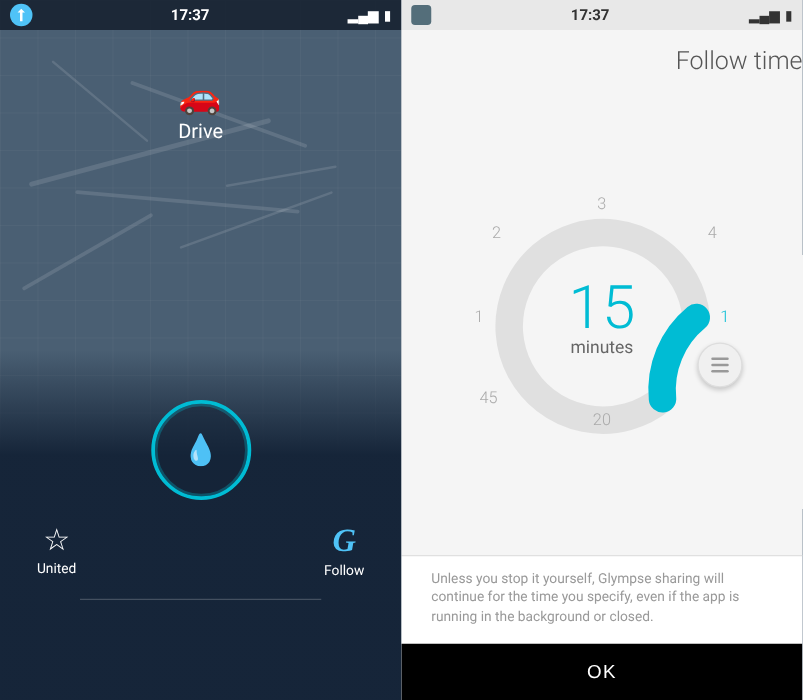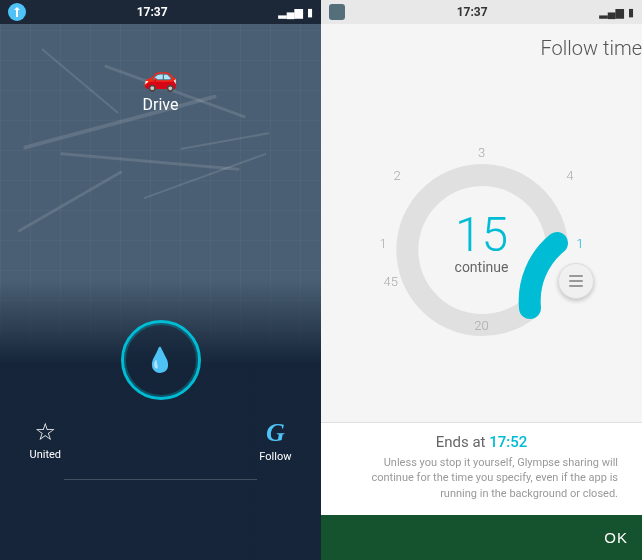--- a/index.html
+++ b/index.html
@@ -312,38 +312,37 @@
       text-align: center;
       font-size: 15px;
       color: #666;
       margin-bottom: 4px;
     }
     .ends-at-time {
       color: #00bcd4;
       font-weight: 500;
     }
     .ends-at-desc {
-      text-align: right;
+      text-align: left;
       font-size: 11px;
       color: #999;
       line-height: 1.4;
       padding: 0 8px;
     }
     .ok-button {
       width: 100%;
       padding: 14px;
-      background: #14532d;
+      background: #000000;
       color: #fff;
       border: none;
       font-size: 15px;
       letter-spacing: 1px;
       cursor: pointer;
       text-transform: uppercase;
       margin-top: 8px;
-      text-align: right;
     }
 
     
     .signal { font-size: 11px; }
     .battery { font-size: 11px; }
   </style>
 </head>
 <body>
 
 <div class="left-panel">
@@ -420,42 +419,38 @@
         <path d="M 185 110 A 75 75 0 1 0 158 175" fill="none" stroke="#e0e0e0" stroke-width="22" stroke-linecap="round"></path>
 
         <path d="M 185 110 A 75 75 0 0 0 158 175" fill="none" stroke="#00bcd4" stroke-width="22" stroke-linecap="round"></path>
       </svg>
 
       <span class="tick-label" style="top:12px; left:50%; transform:translateX(-50%);">3</span>
       <span class="tick-label" style="top:35px; left:22px;">2</span>
       <span class="tick-label" style="top:35px; right:18px;">4</span>
       <span class="tick-label" style="top:50%; left:8px; transform:translateY(-50%);">1</span>
       <span class="tick-label" style="top: 50%; right: 8px; transform: translateY(-50%); color: rgb(0, 188, 212);">1</span>
-      <span class="tick-label" style="bottom:64px; left:12px;">45</span>
+      <span class="tick-label" style="bottom:38px; left:12px;">45</span>
       <span class="tick-label" style="bottom:20px; left:50%; transform:translateX(-50%);">20</span>
       <span class="tick-label" style="bottom:55px; right:10px; color:#00bcd4; font-weight:500;">15</span>
 
       <div class="dial-center">
         <div class="dial-number">15</div>
-        <div class="dial-unit">continue</div>
+        <div class="dial-unit">minutes</div>
       </div>
 
       <div class="drag-handle" style="right: -2px; top: 50%; transform: translateY(20px);">
         <div class="handle-lines">
           <div class="handle-line"></div>
           <div class="handle-line"></div>
           <div class="handle-line"></div>
         </div>
       </div>
     </div>
   </div>
 
   <div class="bottom-section">
     <div class="ends-at-section">
-      <div class="ends-at-row">
-        <span>Ends at</span>
-        <span class="ends-at-time">17:52</span>
-      </div>
       <div class="ends-at-desc">Unless you stop it yourself, Glympse sharing will continue for the time you specify, even if the app is running in the background or closed.</div>
     </div>
     <button class="ok-button">OK</button>
   </div>
 </div>
 
 </body></html>

